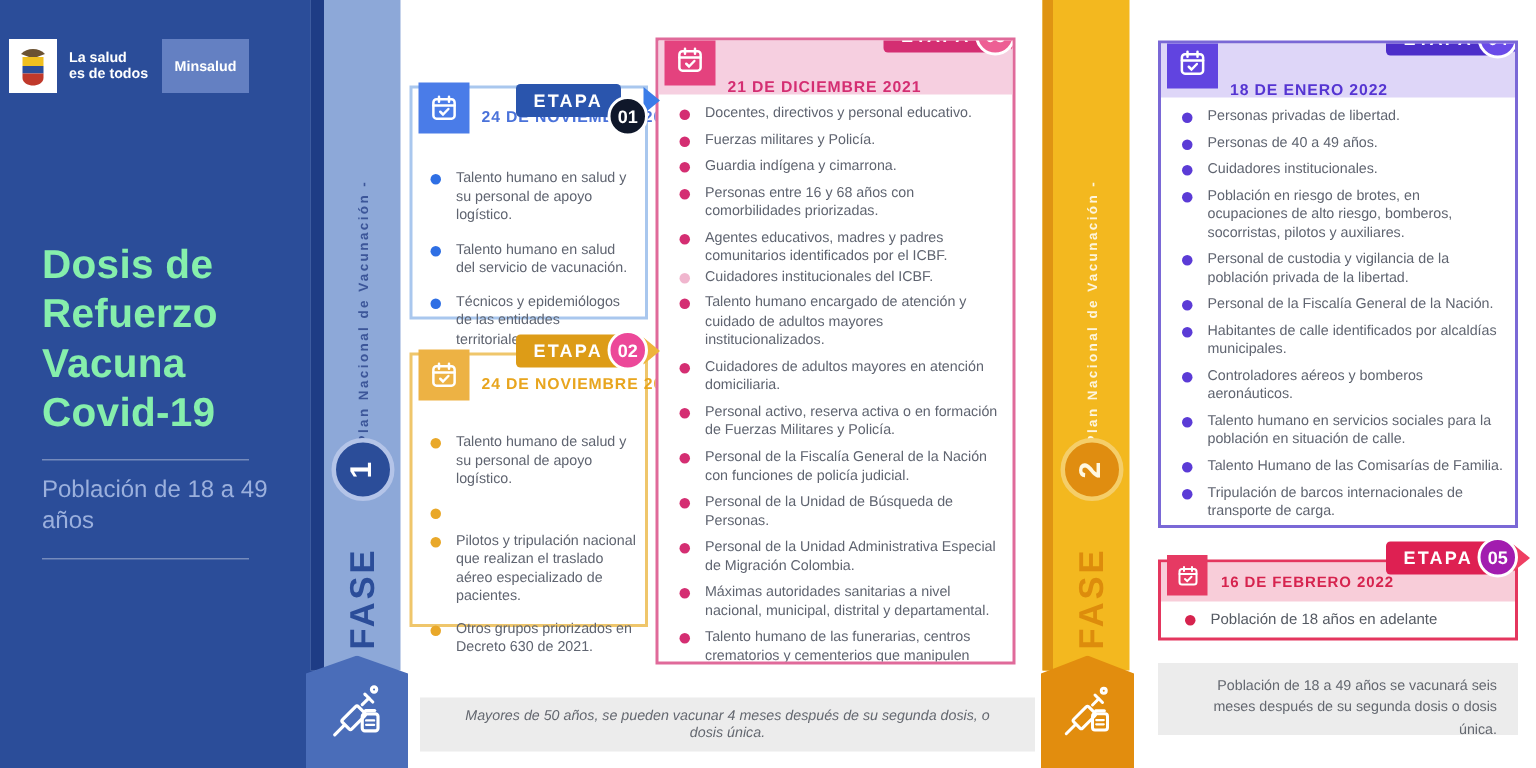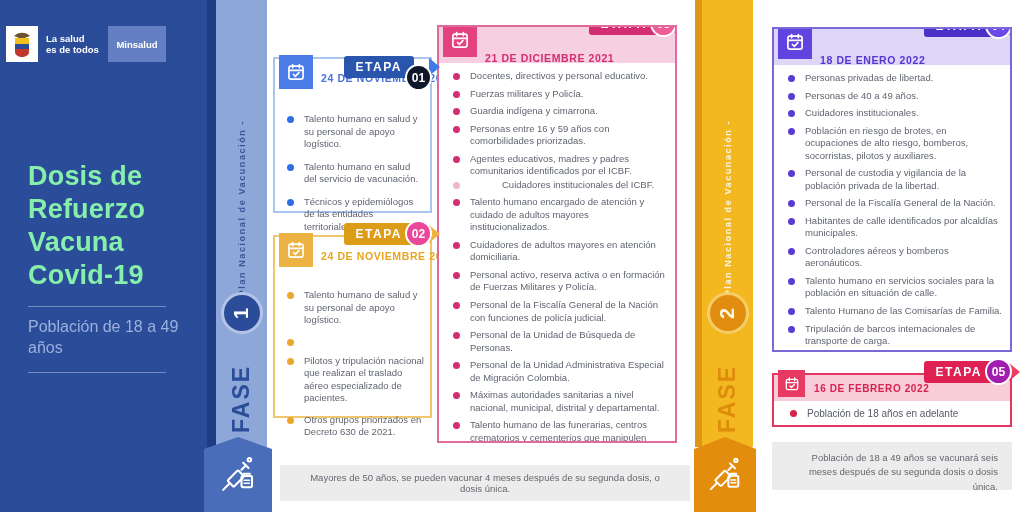--- a/index.html
+++ b/index.html
@@ -90,27 +90,27 @@
   .c2 .items{padding:10px 6px 0 10px;gap:9px;}
   .c3 .items{padding:7px 8px 0 12px;gap:5px;}
   .c4 .items{padding:7px 8px 0 12px;gap:5px;}
   .c5 .items{padding:6px 8px 0 14px;}
   .item{display:flex;}
   .dot{width:7px;height:7px;border-radius:50%;margin:3px 10px 0 2px;flex:none;}
   .c1 .dot{background:#2f6fe4;} .c2 .dot{background:#e9a829;} .c3 .dot{background:#d42e72;}
   .c4 .dot{background:#5b3bd6;} .c5 .dot{background:#d6234e;}
   .itxt{font-size:9.5px;color:#5f6470;line-height:1.32;}
   .c5 .itxt{font-size:10px;color:#555a63;}
-  .item.muted{margin-top:-4px;gap:32px;}
+  .item.muted{margin-top:-4px;}
   .item.muted .dot{opacity:.35;}
 
   
   .note{position:absolute;background:#ececec;color:#63676f;box-sizing:border-box;text-align:right;}
   .note-mid{left:280px;top:465px;width:410px;height:36px;display:flex;align-items:center;justify-content:center;
-            text-align:center;font-size:9.5px;padding:0 20px;}
+            text-align:center;font-size:9.5px;padding:0 20px;font-style:italic;}
   .note-right{left:772px;top:442px;width:240px;height:48px;font-size:9.5px;line-height:1.5;padding:9px 14px;}
 </style>
 </head>
 <body>
 
 <div class="sidebar">
   <div class="logo-row">
     <div class="arms-box">
       <svg width="24" height="28" viewBox="0 0 24 28">
         <path d="M4 6c4-4.5 12-4.5 16 0l-8 3z" fill="#6b5232"></path>
@@ -281,21 +281,21 @@
         <span class="itxt">Fuerzas militares y Policía.</span>
       </div>
 
       <div class="item">
         <span class="dot"></span>
         <span class="itxt">Guardia indígena y cimarrona.</span>
       </div>
 
       <div class="item">
         <span class="dot"></span>
-        <span class="itxt">Personas entre 16 y 59 años con comorbilidades priorizadas.</span>
+        <span class="itxt">Personas entre 16 y 68 años con comorbilidades priorizadas.</span>
       </div>
 
       <div class="item">
         <span class="dot"></span>
         <span class="itxt">Agentes educativos, madres y padres comunitarios identificados por el ICBF.</span>
       </div>
 
       <div class="item muted">
         <span class="dot"></span>
         <span class="itxt">Cuidadores institucionales del ICBF.</span>

